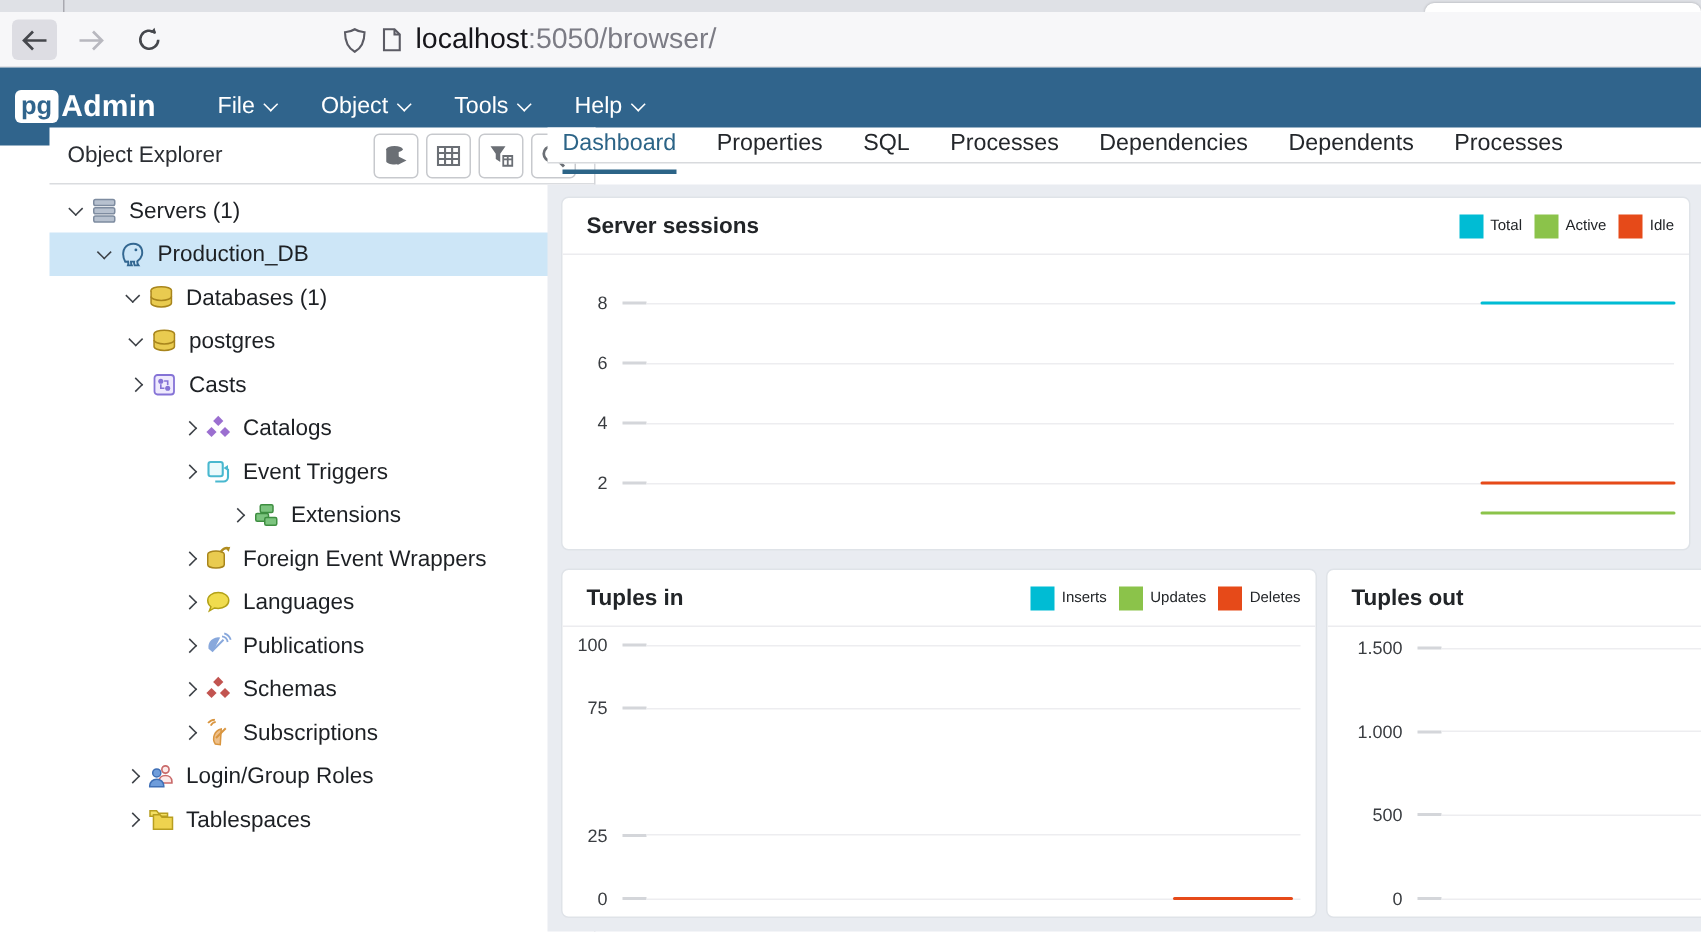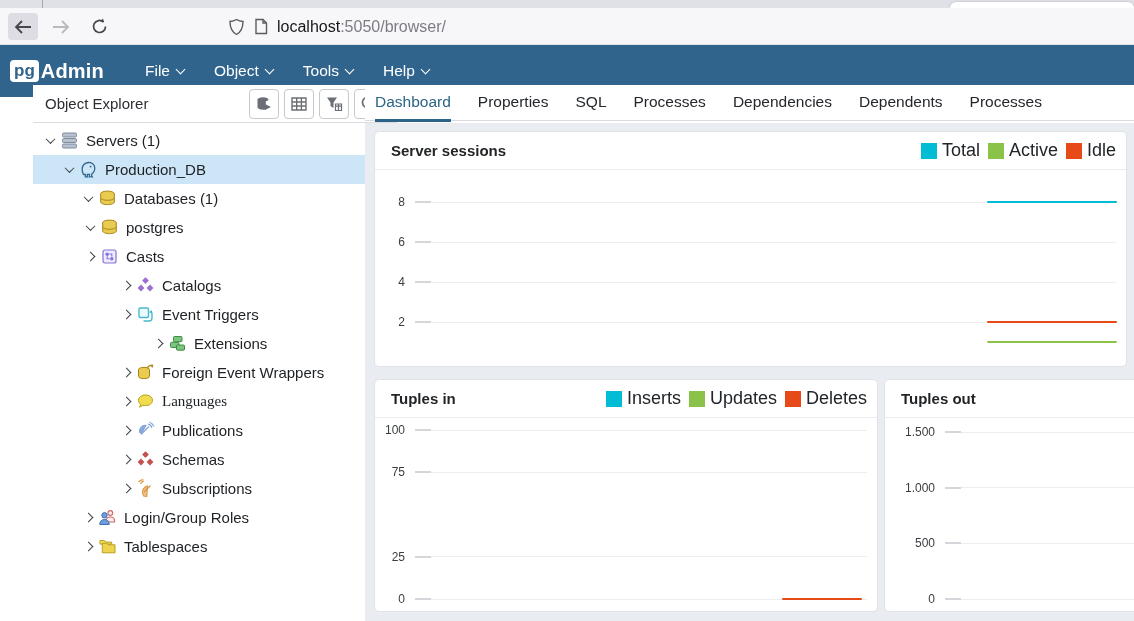--- a/index.html
+++ b/index.html
@@ -11,21 +11,21 @@
   #tabstrip .tab-divider { position:absolute; left:42px; top:0; width:1px; height:8px; background:#a9a9b0; }
   #tabstrip .active-tab { position:absolute; left:950px; top:2px; width:184px; height:6px;
     background:#fff; border-radius:8px 8px 0 0; box-shadow:0 0 2px rgba(0,0,0,.25); }
   #browser-toolbar { position:absolute; left:0; top:8px; width:1134px; height:37px;
     background:#f7f7f9; border-bottom:1px solid #e2e2e6; }
   .nav-btn { position:absolute; top:5px; width:30px; height:27px; border-radius:4px;
     display:flex; align-items:center; justify-content:center; }
   #back-btn { left:8px; background:#dddde3; }
   #fwd-btn { left:46px; } #reload-btn { left:84px; }
   .urlbar { position:absolute; left:228px; top:4px; height:29px; display:flex; align-items:center; gap:9px; }
-  .url-text { font-size:16px; color:#16151a;text-align:right; }
+  .url-text { font-size:19px; color:#16151a;text-align:right; }
   .url-text .dim { color:#7c7c85; }
 
   
   #pg-header { position:absolute; left:0; top:45px; width:1134px; height:52px;
     background:#30648c; display:flex; align-items:center; }
   #pg-logo { display:flex; align-items:center; margin-left:10px; }
   #pg-logo .pg-box { background:#fff; color:#30648c; font-weight:bold; font-size:17px;
     padding:1px 4px; border-radius:4px; line-height:20px; }
   #pg-logo .admin { color:#fff; font-weight:bold; font-size:20px; margin-left:2px; letter-spacing:.2px; }
   #menubar { display:flex; margin-left:26px; }
@@ -45,35 +45,35 @@
   .tree-row { height:29px; display:flex; align-items:center; margin-right:15px; font-size:15px; color:#1d2024; cursor:pointer; }
   .tree-row.selected { background:#cde6f7; border-right:4px solid #2c6487; }
   .chev-box { width:19px; display:flex; justify-content:center; flex:0 0 19px; }
   .chev { width:7px; height:7px; border-right:1.7px solid #3c4046; border-bottom:1.7px solid #3c4046; }
   .chev.expanded { transform:rotate(45deg) translate(-1px,-1px); }
   .chev.collapsed { transform:rotate(-45deg); }
   .tree-icon { width:19px; height:19px; margin-right:7px; flex:0 0 19px; }
   .tree-icon svg { width:19px; height:19px; display:block; }
 
   
-  #main-tabs { position:absolute; left:365px; top:85px; width:769px; height:36px; background:#fff;
+  #main-tabs { position:absolute; left:365px; top:85px; width:769px; height:24px; background:#fff;
     border-bottom:1px solid #d8dadd; display:flex; align-items:center; padding-left:10px; gap:27px; }
   .tab { font-size:15.5px; color:#24272b; height:38px; line-height:36px; cursor:pointer;
     border-bottom:3px solid transparent; }
   .tab.active { color:#2c6487; border-bottom-color:#2c6487; }
   #content { position:absolute; left:365px; top:123px; width:769px; height:498px; background:#e9ecf1; }
 
   .panel { position:absolute; background:#fff; border:1px solid #dfe3e8; border-radius:5px; overflow:hidden; }
   #panel-sessions { left:9px; top:8px;  width:753px; height:236px; }
   #panel-tuples-in  { left:9px; top:256px; width:504px; height:233px; }
   #panel-tuples-out { left:519px; top:256px; width:504px; height:233px; }
   .panel-header { height:38px; border-bottom:1px solid #ececef; display:flex; align-items:center; }
   .panel-title { font-weight:bold; font-size:15px; color:#222528; margin-left:16px; flex:1; }
   .legend { display:flex; align-items:center; gap:8px; margin-right:10px; }
-  .legend-item { display:flex; align-items:center; gap:5px; font-size:18px; color:#222528; }
+  .legend-item { display:flex; align-items:center; gap:5px; font-size:10px; color:#222528; }
   .legend-swatch { width:16px; height:16px; }
   .plot { position:absolute; left:0; right:0; top:38px; bottom:0; }
   .gridrow { position:absolute; left:0; right:10px; height:18px; display:flex; align-items:center; }
   .gridlabel { text-align:right; padding-right:10px; font-size:12px; color:#3a3d41; }
   .gridtick { width:16px; height:2px; background:#d4d6da; flex:0 0 16px; }
   .gridline { flex:1; height:1px; background:#ededf0; }
   .series-line { position:absolute; height:2px; border-radius:1px; }
 </style>
 </head>
 <body>
@@ -281,21 +281,21 @@
         <span class="tree-icon">
           <svg viewBox="0 0 19 19">
             <ellipse cx="8" cy="6.5" rx="5.5" ry="2.1" fill="#e9cb50" stroke="#a8851c"></ellipse>
             <path d="M2.5 6.5 V13.5 c0 1.2 2.4 2.1 5.5 2.1 s5.5-.9 5.5-2.1 V6.5" fill="#e9cb50" stroke="#a8851c"></path>
             <path d="M11 5 C13 2.5 15 2 16.5 2.5" fill="none" stroke="#b08c1e" stroke-width="1.5"></path>
             <path d="M17.5 1.5 l-1 3.4 -2.3-2.4 z" fill="#b08c1e"></path>
           </svg>
         </span>
         <span>Foreign Event Wrappers</span>
       </div>
-      <div class="tree-row" style="padding-left: 84px; font-family: Liberation Serif, serif;">
+      <div class="tree-row" style="padding-left: 84px;">
         <span class="chev-box">
           <span class="chev collapsed"></span>
         </span>
         <span class="tree-icon">
           <svg viewBox="0 0 19 19">
             <path d="M2.5 8.3 c0-3.1 3.1-5.3 7-5.3 s7 2.2 7 5.3 -3.1 5.3-7 5.3 c-.9 0-1.7-.1-2.5-.3 L3.6 15.2 l1-2.7 C3.3 11.4 2.5 10 2.5 8.3 z" fill="#f0dc4e" stroke="#b3a118"></path>
           </svg>
         </span>
         <span>Languages</span>
       </div>

